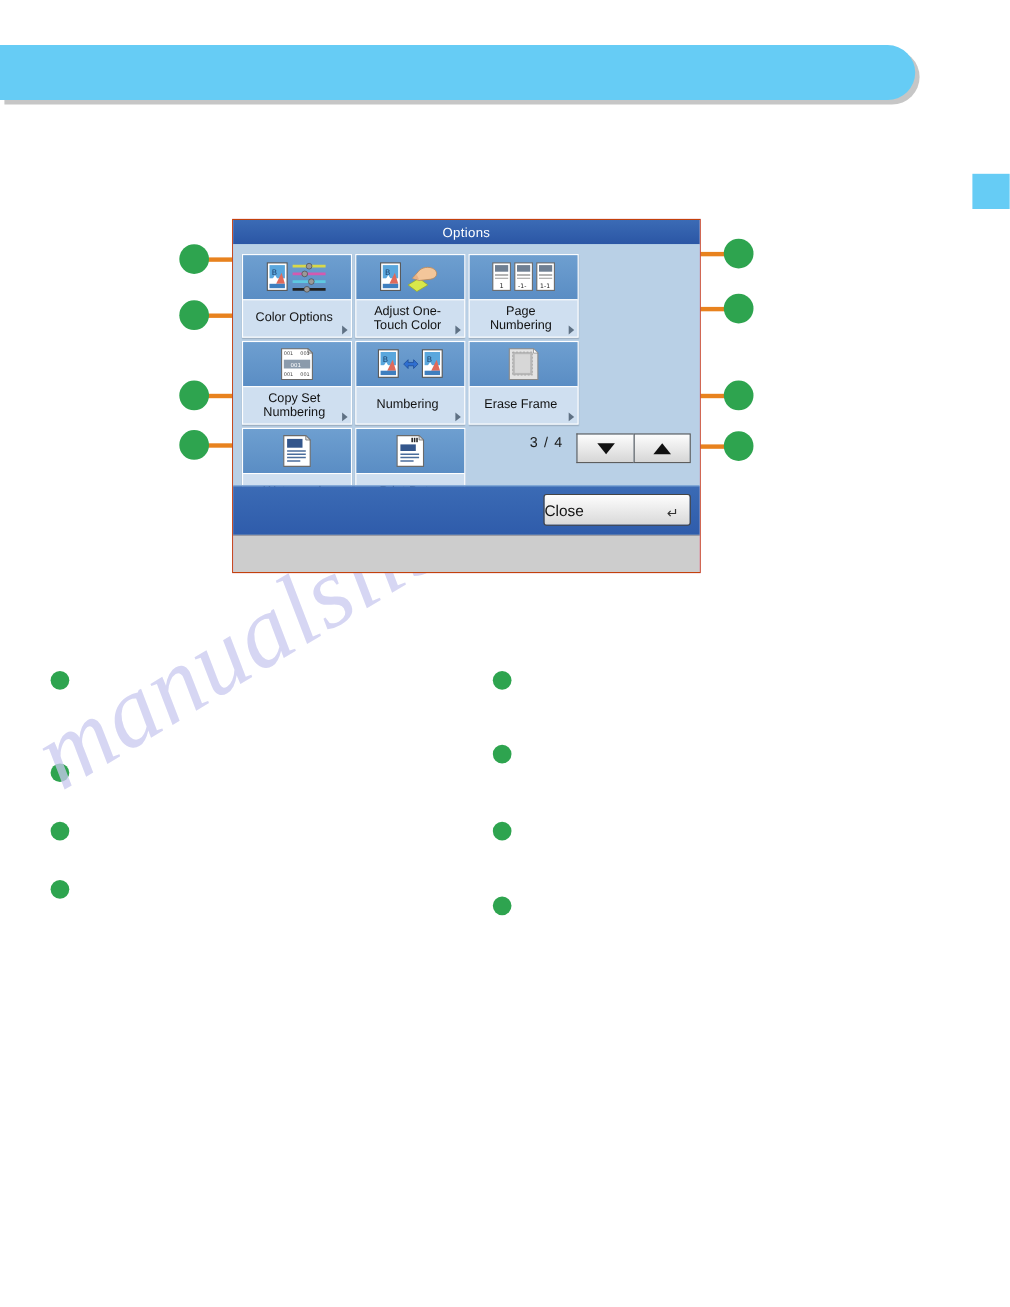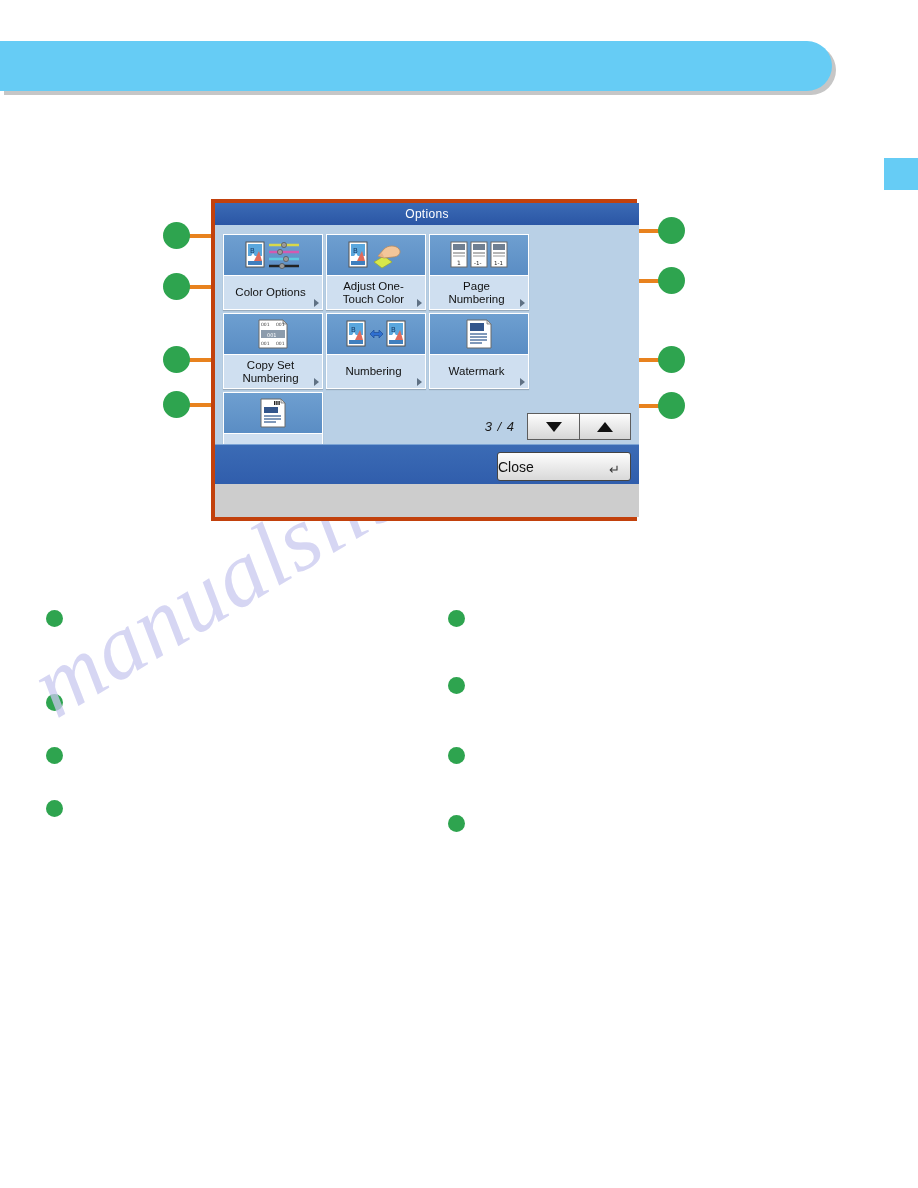--- a/index.html
+++ b/index.html
@@ -102,21 +102,21 @@
   .callout.big { width: 27px; height: 27px; }
 
   
   .panel {
     position: absolute;
     left: 211px;
     top: 199px;
     width: 426px;
     height: 322px;
     background: #f0abfc;
-    border: 4px solid #c2410c;
+    border: 1px solid #c2410c;
     box-sizing: border-box;
     z-index: 7;
   }
   .panel-screen {
     position: absolute;
     left: 0; top: 0;
     width: 424px;
     height: 287px;
     background: #a9c6e2;
     border-bottom: 1px solid #6e6e6e;
@@ -189,25 +189,23 @@
     width: 0; height: 0;
     border-left: 5px solid #5f7184;
     border-top: 4px solid transparent;
     border-bottom: 4px solid transparent;
   }
 
   
   .pager {
     position: absolute;
     right: 8px;
-    top: 188px;
-    display: flex;
-    align-items: center;
+    top: 172px;
+    display: flex;
     gap: 0;
-    font-style: italic;
   }
   .pager-label {
     font-size: 13px;
     color: #1a1a1a;
     margin-right: 12px;
     letter-spacing: 1px;
   }
   .pager-btn {
     width: 52px;
     height: 27px;
@@ -464,20 +462,32 @@
                 <rect x="3" y="21" width="14" height="4" fill="#3f7fbf"></rect>
                 <text x="5" y="13" font-size="7" fill="#1a3c66" font-family="DejaVu Sans, sans-serif">B</text>
               </g>
               <path d="M24 15 L28 11 L28 13.5 L33 13.5 L33 11 L37 15 L33 19 L33 16.5 L28 16.5 L28 19 Z" fill="#2f6fd0" stroke="#1d4c96" stroke-width=".7"></path>
             </svg>
           </div>
           <div class="opt-label">Numbering</div>
           <div class="opt-arrow"></div>
         </div>
 
+        <div class="opt-btn">
+          <div class="opt-icon-area">
+            <svg class="ic" width="30" height="30" viewBox="0 0 30 30">
+              <path d="M2 1 H24 L28 5 V29 H2 Z" fill="#e3e3e3" stroke="#8a8a8a" stroke-width="1"></path>
+              <path d="M24 1 L24 5 L28 5 Z" fill="#ffffff" stroke="#8a8a8a" stroke-width=".7"></path>
+              <rect x="5" y="4" width="18" height="21" fill="#b8b8b8" stroke="#9a9a9a" stroke-width=".6" stroke-dasharray="1.6 1.6"></rect>
+              <rect x="7" y="6" width="14" height="17" fill="#d7d7d7"></rect>
+            </svg>
+          </div>
+          <div class="opt-label">Erase Frame</div>
+          <div class="opt-arrow"></div>
+        </div>
 
         <div class="opt-btn">
           <div class="opt-icon-area">
             <svg class="ic" width="28" height="30" viewBox="0 0 28 30">
               <path d="M2 1 H22 L26 5 V29 H2 Z" fill="#ffffff" stroke="#6a6a6a" stroke-width="1"></path>
               <path d="M22 1 L22 5 L26 5 Z" fill="#e0e0e0" stroke="#6a6a6a" stroke-width=".7"></path>
               <rect x="5" y="4" width="14" height="8" fill="#33568c"></rect>
               <g stroke="#4a6d9c" stroke-width="1.4">
                 <line x1="5" y1="15" x2="22" y2="15"></line>
                 <line x1="5" y1="18" x2="22" y2="18"></line>

